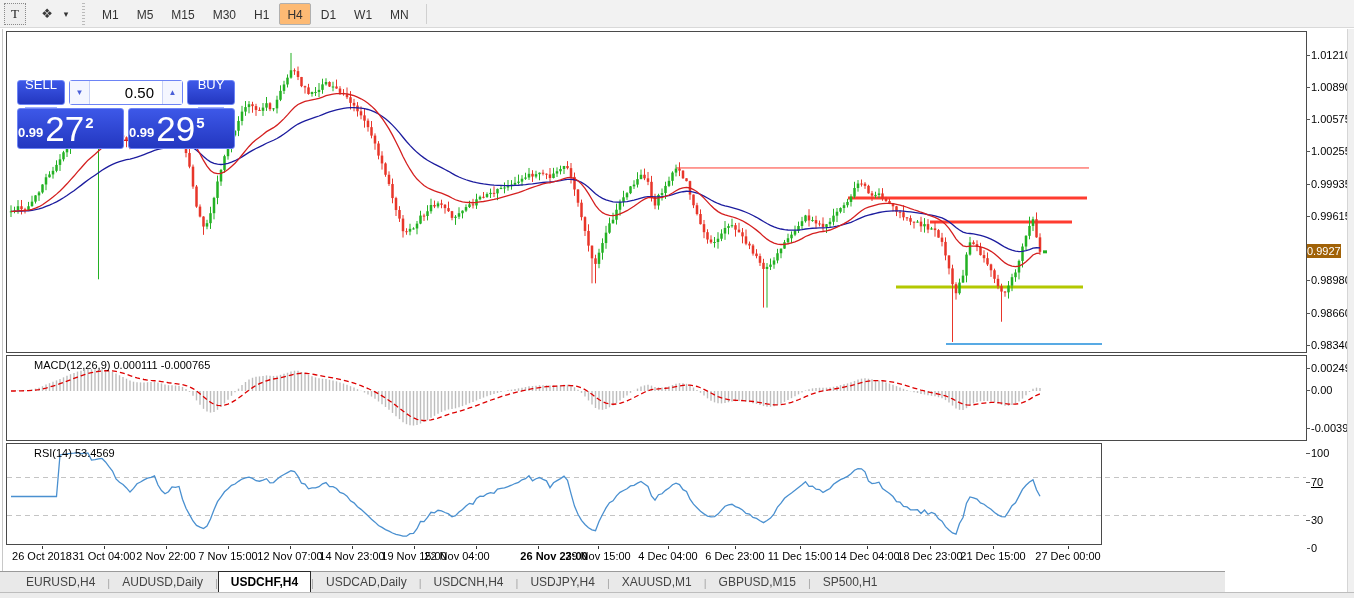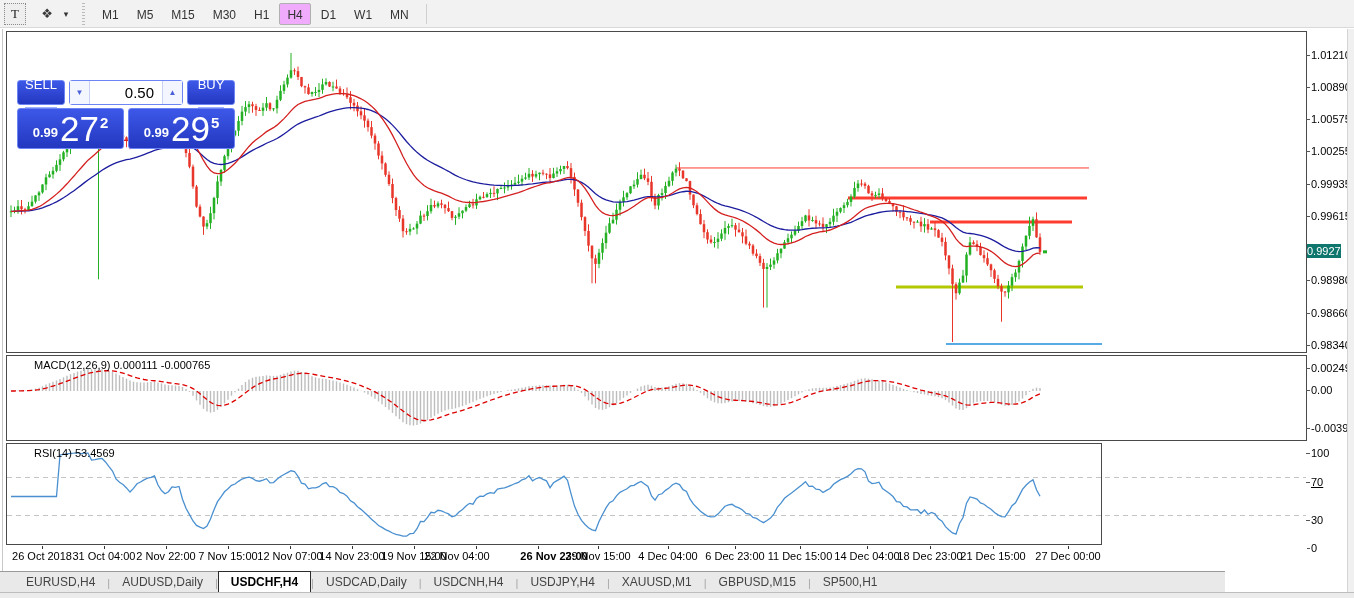--- a/index.html
+++ b/index.html
@@ -14,58 +14,58 @@
           color:#333; font-size:12px; cursor:default; }
   .text-tool { width:22px; margin-left:4px; border:1px dotted #8a8a8a; background:#eee;
                font-family:"Liberation Serif", serif; font-size:13px; color:#222; }
   .icon-tool { width:26px; margin-left:8px; font-size:13px; color:#3a3a3a; }
   .caret { width:12px; font-size:9px; color:#333; }
   .grip { width:7px; height:22px; margin:0 6px 0 8px;
           background:repeating-linear-gradient(to bottom,#bbb 0 1px,transparent 1px 3px);
           background-size:3px 100%; background-repeat:repeat-y; background-position:2px 0; }
   .tf { padding:0 7px; height:22px; line-height:22px; font-size:12px; color:#333;
         border:1px solid transparent; margin:0 1px; }
-  .tf.active { background:#f0abfc; border:1px solid #b0b0b0; border-radius:2px; }
+  .tf.active { background:#fdba74; border:1px solid #b0b0b0; border-radius:2px; }
   .tf-sep { width:1px; height:20px; background:#d0d0d0; margin-left:8px; }
 
   
   .panel { position:absolute; background:#fff; border:1px solid #4a4a4a; }
   #main-panel { left:6px; top:31px; width:1301px; height:322px; }
   #macd-panel { left:6px; top:355px; width:1301px; height:86px; }
   #rsi-panel  { left:6px; top:443px; width:1096px; height:102px; }
   svg { position:absolute; left:0; top:0; }
 
   .chart-label { position:absolute; left:7px; top:3px; font-size:11px; color:#000; z-index:5; white-space:nowrap;padding-left:20px; }
   .chart-title { position:absolute; left:8px; top:3px; font-size:12px; font-weight:700; color:#000; z-index:5; white-space:nowrap;}
   .tri { font-size:9px; margin-right:5px; }
 
   
   .gutter { position:absolute; left:1307px; top:31px; width:47px; height:540px; background:#fff; }
   .ptick { position:absolute; left:4px; font-size:11px; color:#000; white-space:nowrap; }
   .ptick::before { content:""; position:absolute; left:-5px; top:6px; width:4px; height:1px; background:#555; }
-  .curprice { position:absolute; left:0px; width:34px; height:14px; background:#0f766e; color:#fff;
+  .curprice { position:absolute; left:0px; width:34px; height:14px; background:#a16207; color:#fff;
               font-size:11px; line-height:14px; text-align:center; z-index:6; }
 
   
   .trade { position:absolute; left:10px; top:48px; width:218px; height:70px; z-index:10; }
   .blue { background:linear-gradient(#3d58e8,#2337c0); border:1px solid #6d84f5; color:#fff; border-radius:3px; }
   .sellbtn,.buybtn { position:absolute; top:0; width:48px; height:25px; font-size:13px;
                      display:flex; align-items:center; justify-content:center; }
   .sellbtn { left:0; } .buybtn { right:0; }
   .sellbtn span,.buybtn span { border-bottom:1px solid #9fb0ff; padding-bottom:15px; }
   .volwrap { position:absolute; left:52px; top:0; width:114px; height:25px; background:#fff;
              border:1px solid #6d84f5; border-radius:3px; display:flex; }
   .spin { width:20px; height:100%; display:flex; align-items:center; justify-content:center;
           font-size:8px; color:#4a5fd8; background:#f4f6ff; }
   .spin.down { border-right:1px solid #c9d2f5; }
   .spin.up { border-left:1px solid #c9d2f5; }
   .vol { flex:1; border:0; outline:0; font-size:15px; color:#000; text-align:right; padding-right:8px;
          font-family:"Liberation Sans",sans-serif; width:70px; }
   .bigbox { position:absolute; top:28px; width:107px; height:41px; display:flex; align-items:flex-end;
-            justify-content:center; padding-bottom:3px; }
+            padding-bottom:3px; }
   .bigbox .frac { font-size:13px; font-weight:700; margin-bottom:5px; }
   .bigbox .big { font-size:35px; font-weight:400; line-height:33px; margin-left:2px; }
   .bigbox .sup { font-size:15px; font-weight:700; margin-bottom:14px; margin-left:1px; }
   #sellbox { left:0; } #buybox { right:0; }
 
   
   .time-axis { position:absolute; left:6px; top:546px; width:1301px; height:24px; background:#fff; }
   .dlabel { position:absolute; top:4px; font-size:11px; color:#000; transform:translateX(-50%); white-space:nowrap; }
   .dtick { position:absolute; top:0; width:1px; height:3px; background:#333; }
 

